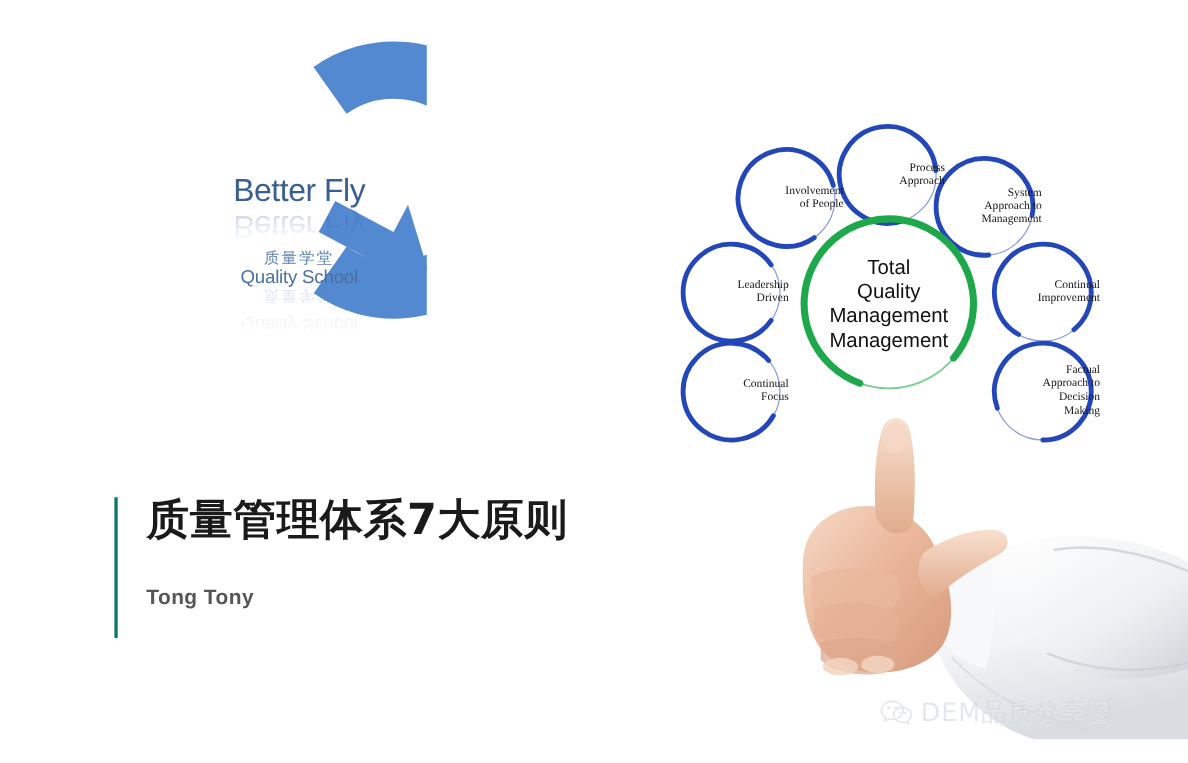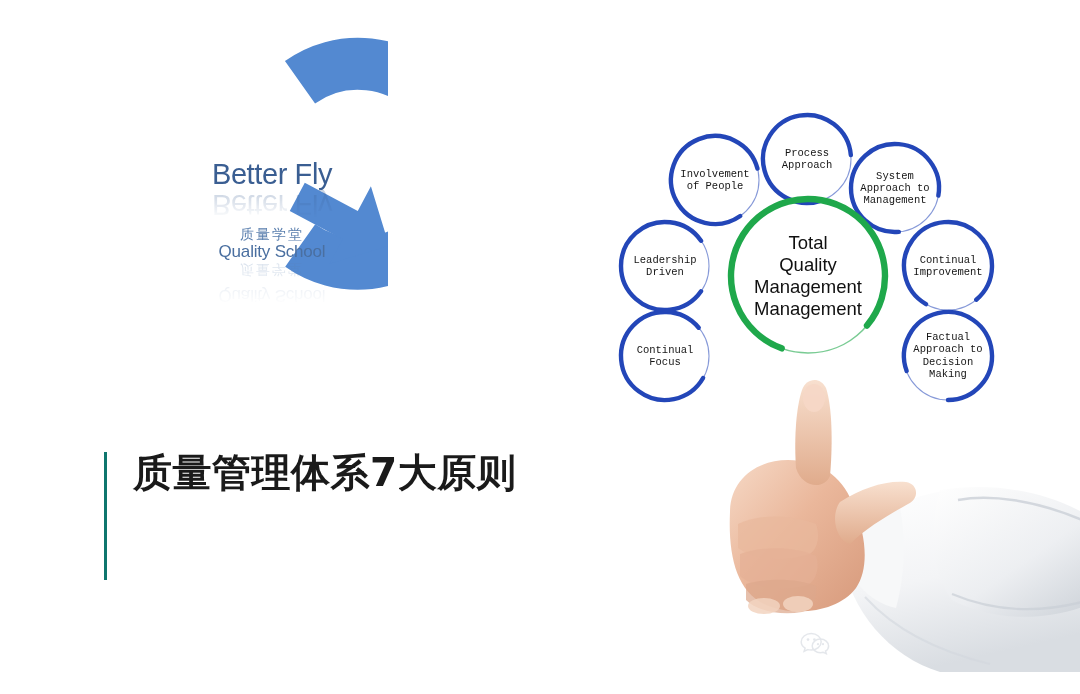--- a/index.html
+++ b/index.html
@@ -107,26 +107,26 @@
   #tqm-diagram {
     position: absolute;
     left: 600px;
     top: 98px;
     width: 420px;
     height: 320px;
   }
   #tqm-diagram svg { display: block; width: 420px; height: 320px; }
   .node-label {
     position: absolute;
-    text-align: center;
+    text-align: right;
     color: #151515;
     font-size: 10.5px;
     line-height: 1.18;
     pointer-events: none;
-    font-family: Liberation Mono, monospace;
+    font-family: Liberation Serif, serif;
   }
   #center-label {
     position: absolute;
     text-align: center;
     color: #101010;
     font-size: 18.5px;
     line-height: 1.19;
     pointer-events: none;
     font-family: "Liberation Sans", sans-serif;
   }
@@ -221,20 +221,21 @@
       <div class="logo-sub-en">Quality School</div>
       <div class="logo-sub-refl">
         <div class="logo-sub-en">Quality School</div>
         <div class="logo-sub-cn">质量学堂</div>
       </div>
     </div>
   </div>
 
   <div id="title-block">
     <div id="page-title">质量管理体系7大原则</div>
+    <div id="page-subtitle">Tong Tony</div>
   </div>
 
   <div id="tqm-diagram">
     <svg id="tqm-svg" viewBox="0 0 420 320" xmlns="http://www.w3.org/2000/svg">
         <g>
           <circle cx="115" cy="82" r="44" fill="none" stroke="#2346b8" stroke-width="1.1" opacity="0.55"></circle>
           <path d="M 140.23736319944604 118.04268994871563 A 44 44 0 1 1 157.50073635671902 70.61196201548908" fill="none" stroke="#2346b8" stroke-width="4.4" stroke-linecap="round"></path>
         </g>
         <g>
           <circle cx="207" cy="61" r="44" fill="none" stroke="#2346b8" stroke-width="1.1" opacity="0.55"></circle>
@@ -362,15 +363,16 @@
       <path d="M11.2,1.6 C5.6,1.6 1.2,5.3 1.2,9.8 C1.2,12.4 2.7,14.7 5.1,16.2 L4.1,19.4 L7.8,17.6
                C8.9,17.9 10,18.05 11.2,18.05 C16.8,18.05 21.2,14.35 21.2,9.8 C21.2,5.3 16.8,1.6 11.2,1.6 Z" fill="none" stroke="#cfd4dc" stroke-width="1.5"></path>
       <circle cx="8.0" cy="7.6" r="1.35" fill="#cfd4dc"></circle>
       <circle cx="14.4" cy="7.6" r="1.35" fill="#cfd4dc"></circle>
       <path d="M20.4,7.1 C24.9,7.1 28.6,10.2 28.6,13.9 C28.6,16.0 27.4,17.9 25.5,19.1
                L26.3,21.7 L23.2,20.3 C22.3,20.55 21.4,20.7 20.4,20.7 C15.9,20.7 12.2,17.6 12.2,13.9
                C12.2,10.2 15.9,7.1 20.4,7.1 Z" fill="none" stroke="#cfd4dc" stroke-width="1.5"></path>
       <circle cx="18.0" cy="12.2" r="1.1" fill="#cfd4dc"></circle>
       <circle cx="23.0" cy="12.2" r="1.1" fill="#cfd4dc"></circle>
     </svg>
+    <span class="wm-text">DEM品质分享圈</span>
   </div>
 
 </div>
 
 </body></html>

